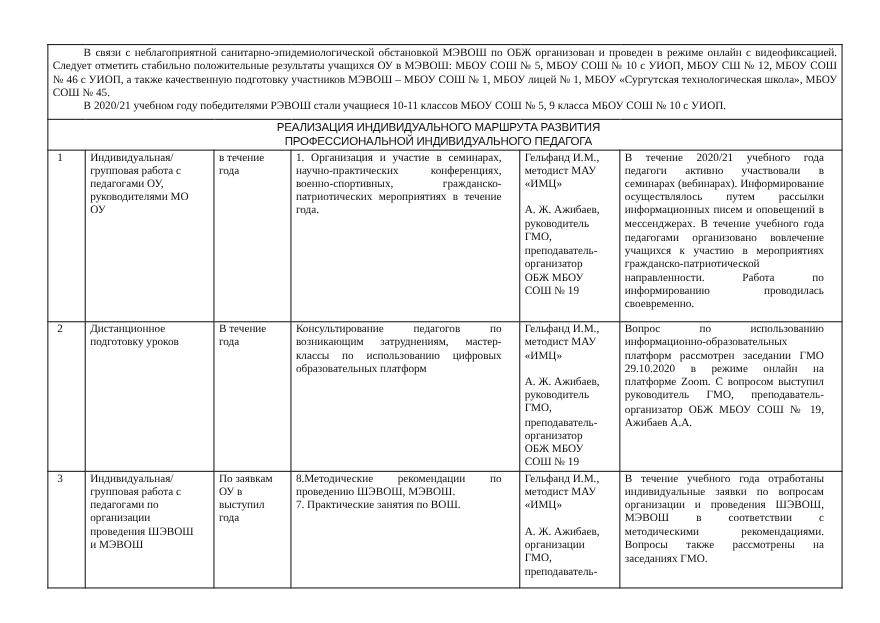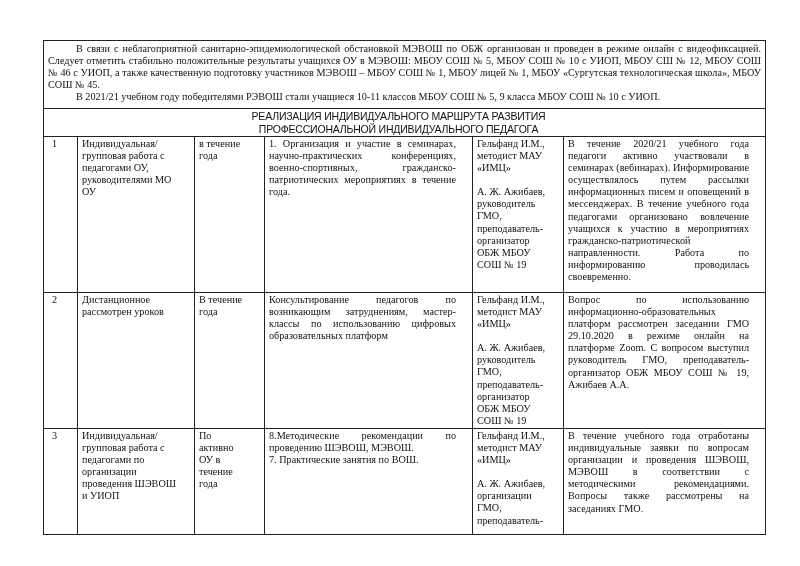--- a/index.html
+++ b/index.html
@@ -71,21 +71,21 @@
       <col style="width:117px">
       <col style="width:70px">
       <col style="width:208px">
       <col style="width:91px">
       <col style="width:202px">
     </colgroup>
     <tbody>
         <tr>
       <td colspan="6" class="intro">
         <p>В связи с неблагоприятной санитарно-эпидемиологической обстановкой МЭВОШ по ОБЖ организован и проведен в режиме онлайн с видеофиксацией. Следует отметить стабильно положительные результаты учащихся ОУ в МЭВОШ: МБОУ СОШ № 5, МБОУ СОШ № 10 с УИОП, МБОУ СШ № 12, МБОУ СОШ № 46 с УИОП, а также качественную подготовку участников МЭВОШ – МБОУ СОШ № 1, МБОУ лицей № 1, МБОУ «Сургутская технологическая школа», МБОУ СОШ № 45.</p>
-        <p>В 2021/21 учебном году победителями РЭВОШ стали учащиеся 10-11 классов МБОУ СОШ № 5, 9 класса МБОУ СОШ № 10 с УИОП.</p>
+        <p>В 2020/21 учебном году победителями РЭВОШ стали учащиеся 10-11 классов МБОУ СОШ № 5, 9 класса МБОУ СОШ № 10 с УИОП.</p>
       </td>
     </tr>
     <tr>
       <td colspan="6" class="heading">
         <div>РЕАЛИЗАЦИЯ ИНДИВИДУАЛЬНОГО МАРШРУТА РАЗВИТИЯ</div>
         <div>ПРОФЕССИОНАЛЬНОЙ ИНДИВИДУАЛЬНОГО ПЕДАГОГА</div>
       </td>
     </tr>
 
     <tr class="row1">
@@ -96,35 +96,35 @@
       <td class="resp">
         <div>Гельфанд И.М., методист МАУ «ИМЦ»</div>
         <span class="gap"></span>
         <div>А. Ж. Ажибаев, руководитель ГМО, преподаватель-организатор ОБЖ МБОУ СОШ № 19</div>
       </td>
       <td class="c-just">В течение 2020/21 учебного года педагоги активно участвовали в семинарах (вебинарах). Информирование осуществлялось путем рассылки информационных писем и оповещений в мессенджерах. В течение учебного года педагогами организовано вовлечение учащихся к участию в мероприятиях гражданско-патриотической направленности. Работа по информированию проводилась своевременно.</td>
     </tr>
 
     <tr class="row2">
       <td class="c-num">2</td>
-      <td>Дистанционное рассмотрен уроков</td>
+      <td>Дистанционное подготовку уроков</td>
       <td class="c-center">В течение года</td>
       <td class="c-just">Консультирование педагогов по возникающим затруднениям, мастер-классы по использованию цифровых образовательных платформ</td>
       <td class="resp">
         <div>Гельфанд И.М., методист МАУ «ИМЦ»</div>
         <span class="gap"></span>
         <div>А. Ж. Ажибаев, руководитель ГМО, преподаватель-организатор ОБЖ МБОУ СОШ № 19</div>
       </td>
       <td class="c-just">Вопрос по использованию информационно-образовательных платформ рассмотрен заседании ГМО 29.10.2020 в режиме онлайн на платформе Zoom. С вопросом выступил руководитель ГМО, преподаватель-организатор ОБЖ МБОУ СОШ № 19, Ажибаев А.А.</td>
     </tr>
 
     <tr class="row3">
       <td class="c-num">3</td>
-      <td>Индивидуальная/групповая работа с педагогами по организации проведения ШЭВОШ и УИОП</td>
-      <td>По активно ОУ в течение года</td>
+      <td>Индивидуальная/групповая работа с педагогами по организации проведения ШЭВОШ и МЭВОШ</td>
+      <td>По заявкам ОУ в выступил года</td>
       <td class="c-just">
         <div>8.Методические рекомендации по проведению ШЭВОШ, МЭВОШ.</div>
         <div>7. Практические занятия по ВОШ.</div>
       </td>
       <td class="resp">
         <div>Гельфанд И.М., методист МАУ «ИМЦ»</div>
         <span class="gap"></span>
         <div>А. Ж. Ажибаев, организации ГМО, преподаватель-</div>
       </td>
       <td class="c-just">В течение учебного года отработаны индивидуальные заявки по вопросам организации и проведения ШЭВОШ, МЭВОШ в соответствии с методическими рекомендациями. Вопросы также рассмотрены на заседаниях ГМО.</td>

